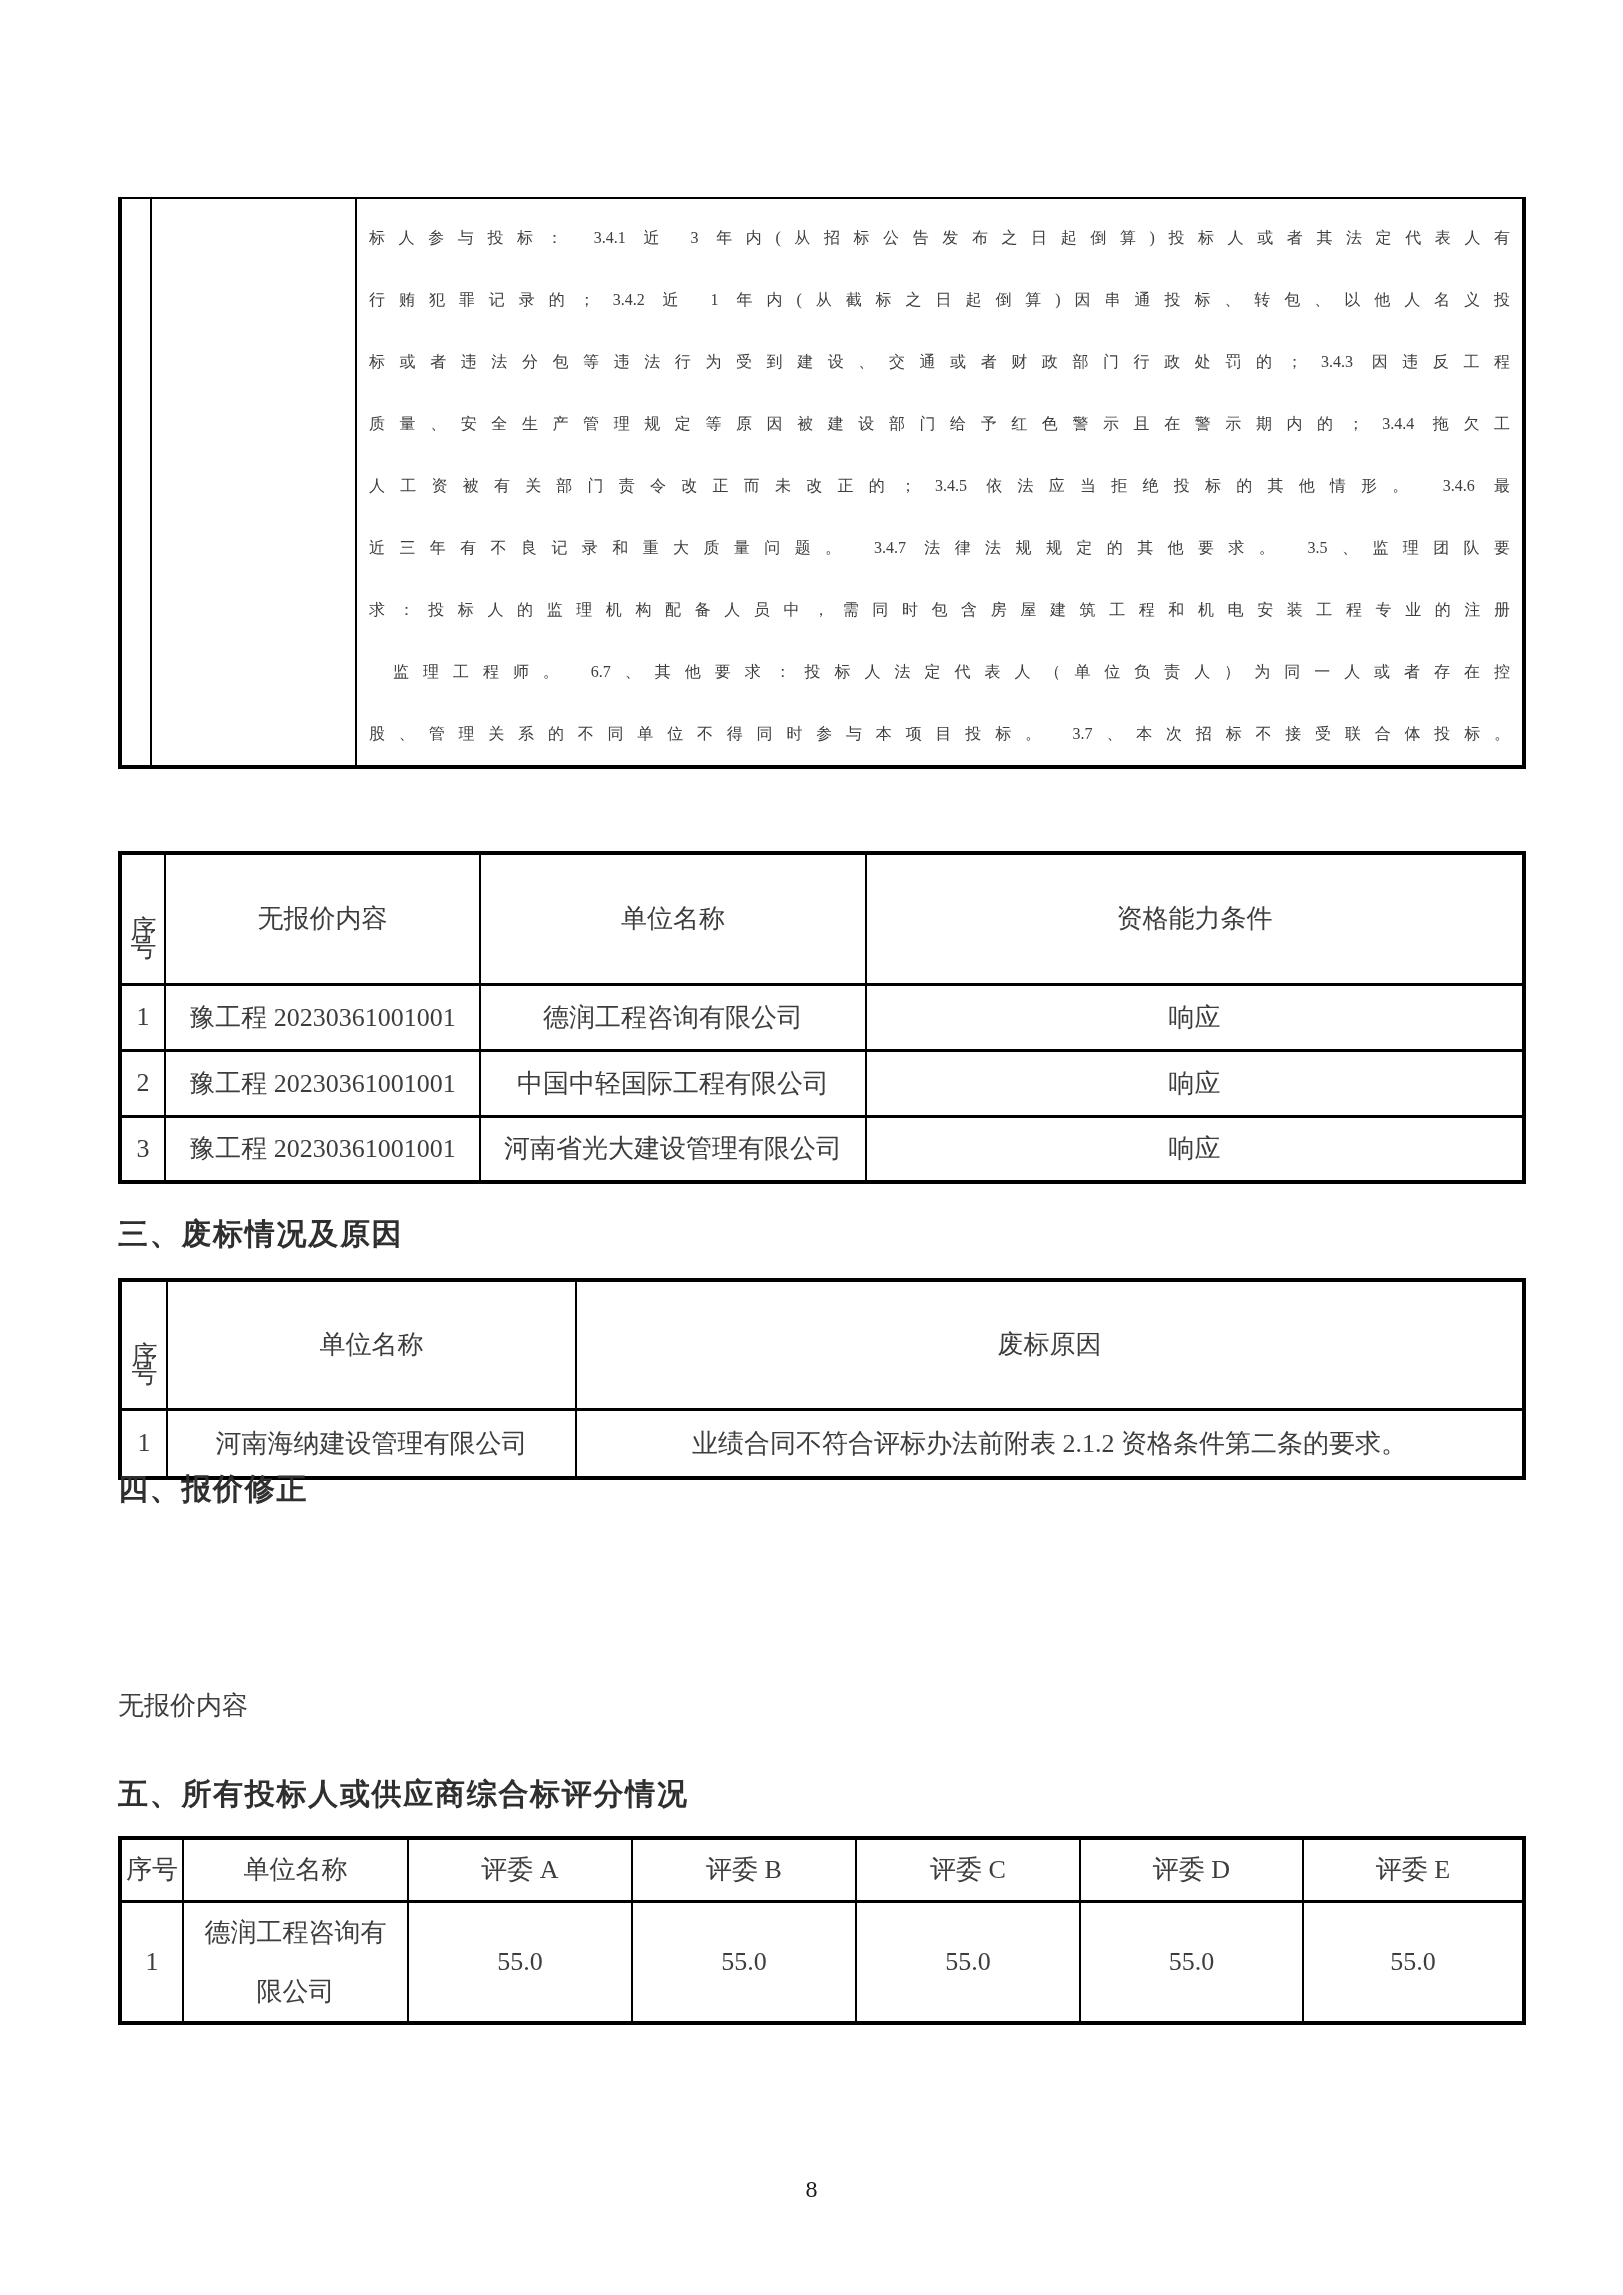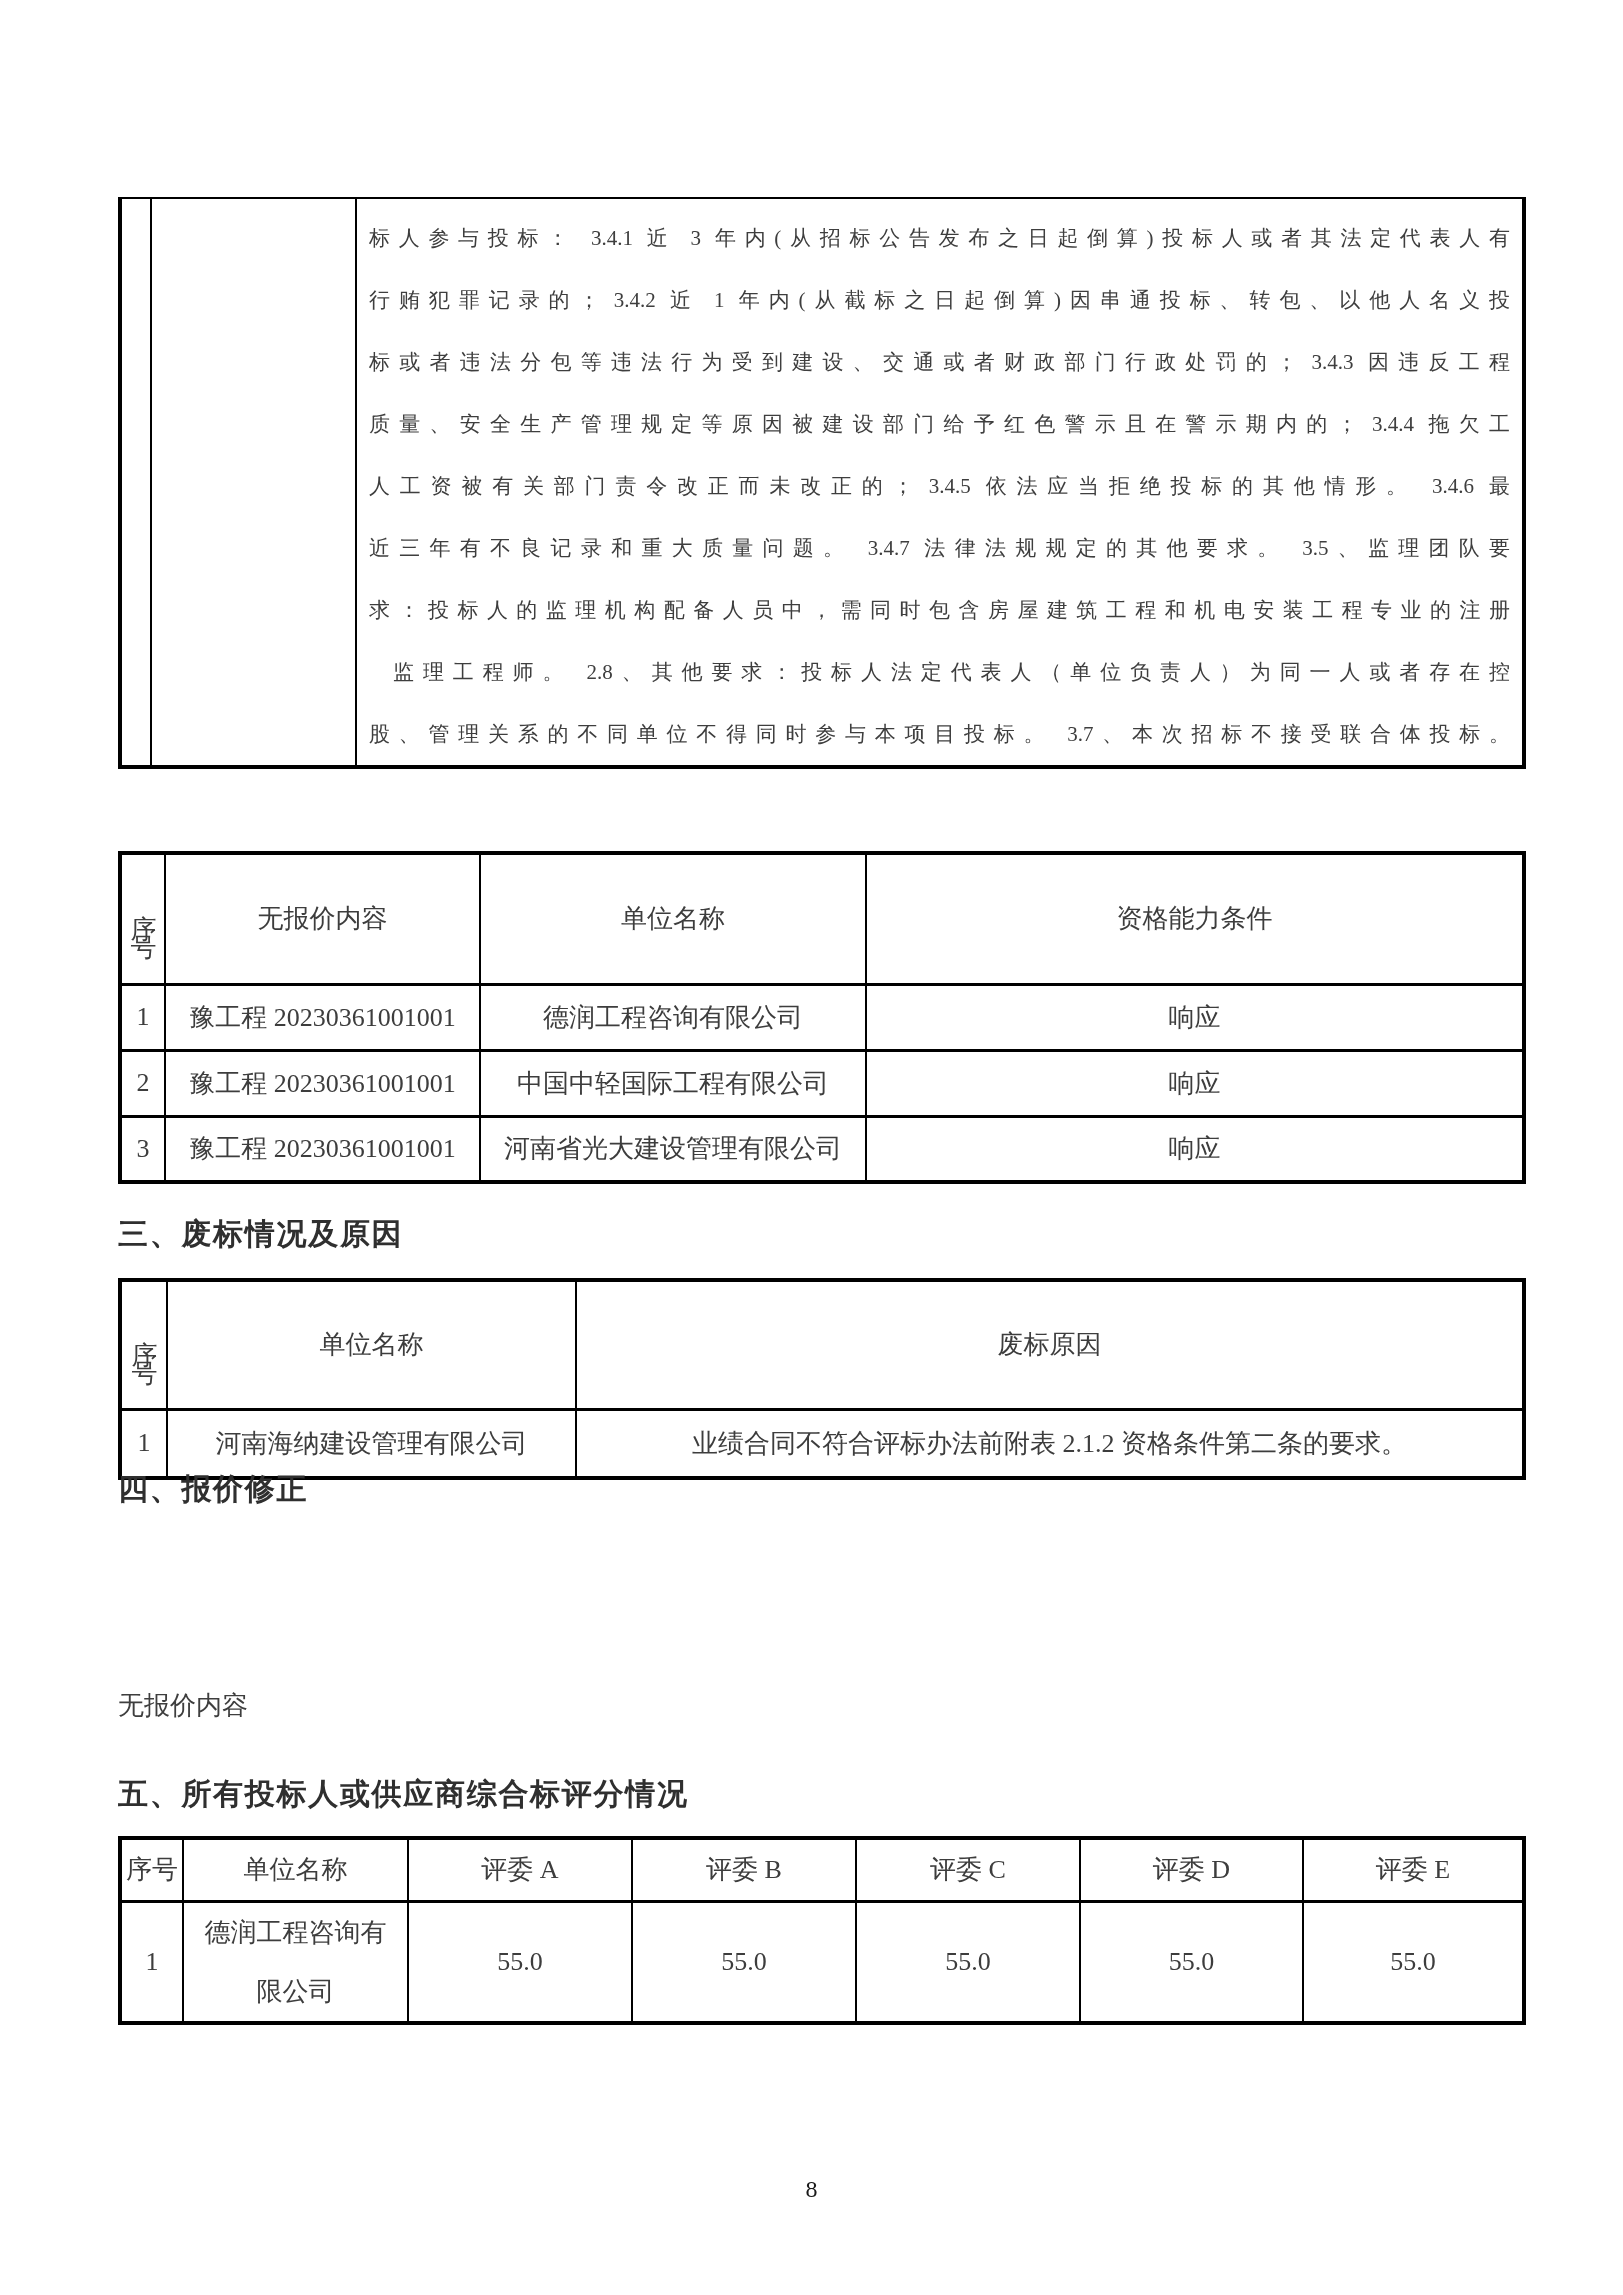--- a/index.html
+++ b/index.html
@@ -35,21 +35,21 @@
   
   #top-table{left:118px;top:197px;width:1408px;height:562px;border-top-width:2.5px;}
   #top-table td{border-top-width:2.5px;border-bottom-width:4.2px;}
   #top-table td.text-cell{
     text-align:left;
     vertical-align:top;
     padding:7.6px 12px 0 12px;
   }
   .req-line{
     display:block;
-    font-size:21px;
+    font-size:16px;
     line-height:62px;
     white-space:nowrap;
     text-align:justify;
     text-align-last:justify;
     color:#3e3e3e;
   }
   .req-line.indent{padding-left:24px;}
   
   .sub-heading{
     position:absolute;left:118px;
@@ -105,21 +105,21 @@
       <td></td>
       <td></td>
       <td class="text-cell">
         <span class="req-line">标人参与投标： 3.4.1 近 3 年内(从招标公告发布之日起倒算)投标人或者其法定代表人有</span>
         <span class="req-line">行贿犯罪记录的； 3.4.2 近 1 年内(从截标之日起倒算)因串通投标、转包、以他人名义投</span>
         <span class="req-line">标或者违法分包等违法行为受到建设、交通或者财政部门行政处罚的； 3.4.3 因违反工程</span>
         <span class="req-line">质量、安全生产管理规定等原因被建设部门给予红色警示且在警示期内的； 3.4.4 拖欠工</span>
         <span class="req-line">人工资被有关部门责令改正而未改正的； 3.4.5 依法应当拒绝投标的其他情形。 3.4.6 最</span>
         <span class="req-line">近三年有不良记录和重大质量问题。 3.4.7 法律法规规定的其他要求。 3.5、监理团队要</span>
         <span class="req-line">求：投标人的监理机构配备人员中，需同时包含房屋建筑工程和机电安装工程专业的注册</span>
-        <span class="req-line indent">监理工程师。 2.8、其他要求：投标人法定代表人（单位负责人）为同一人或者存在控</span>
+        <span class="req-line indent">监理工程师。 6.7、其他要求：投标人法定代表人（单位负责人）为同一人或者存在控</span>
         <span class="req-line">股、管理关系的不同单位不得同时参与本项目投标。 3.7、本次招标不接受联合体投标。</span>
       </td>
     </tr>
   </tbody>
     </table>
 
 
   <table class="doc" id="tbl-qual">
     <colgroup>
         <col style="width:45px">

